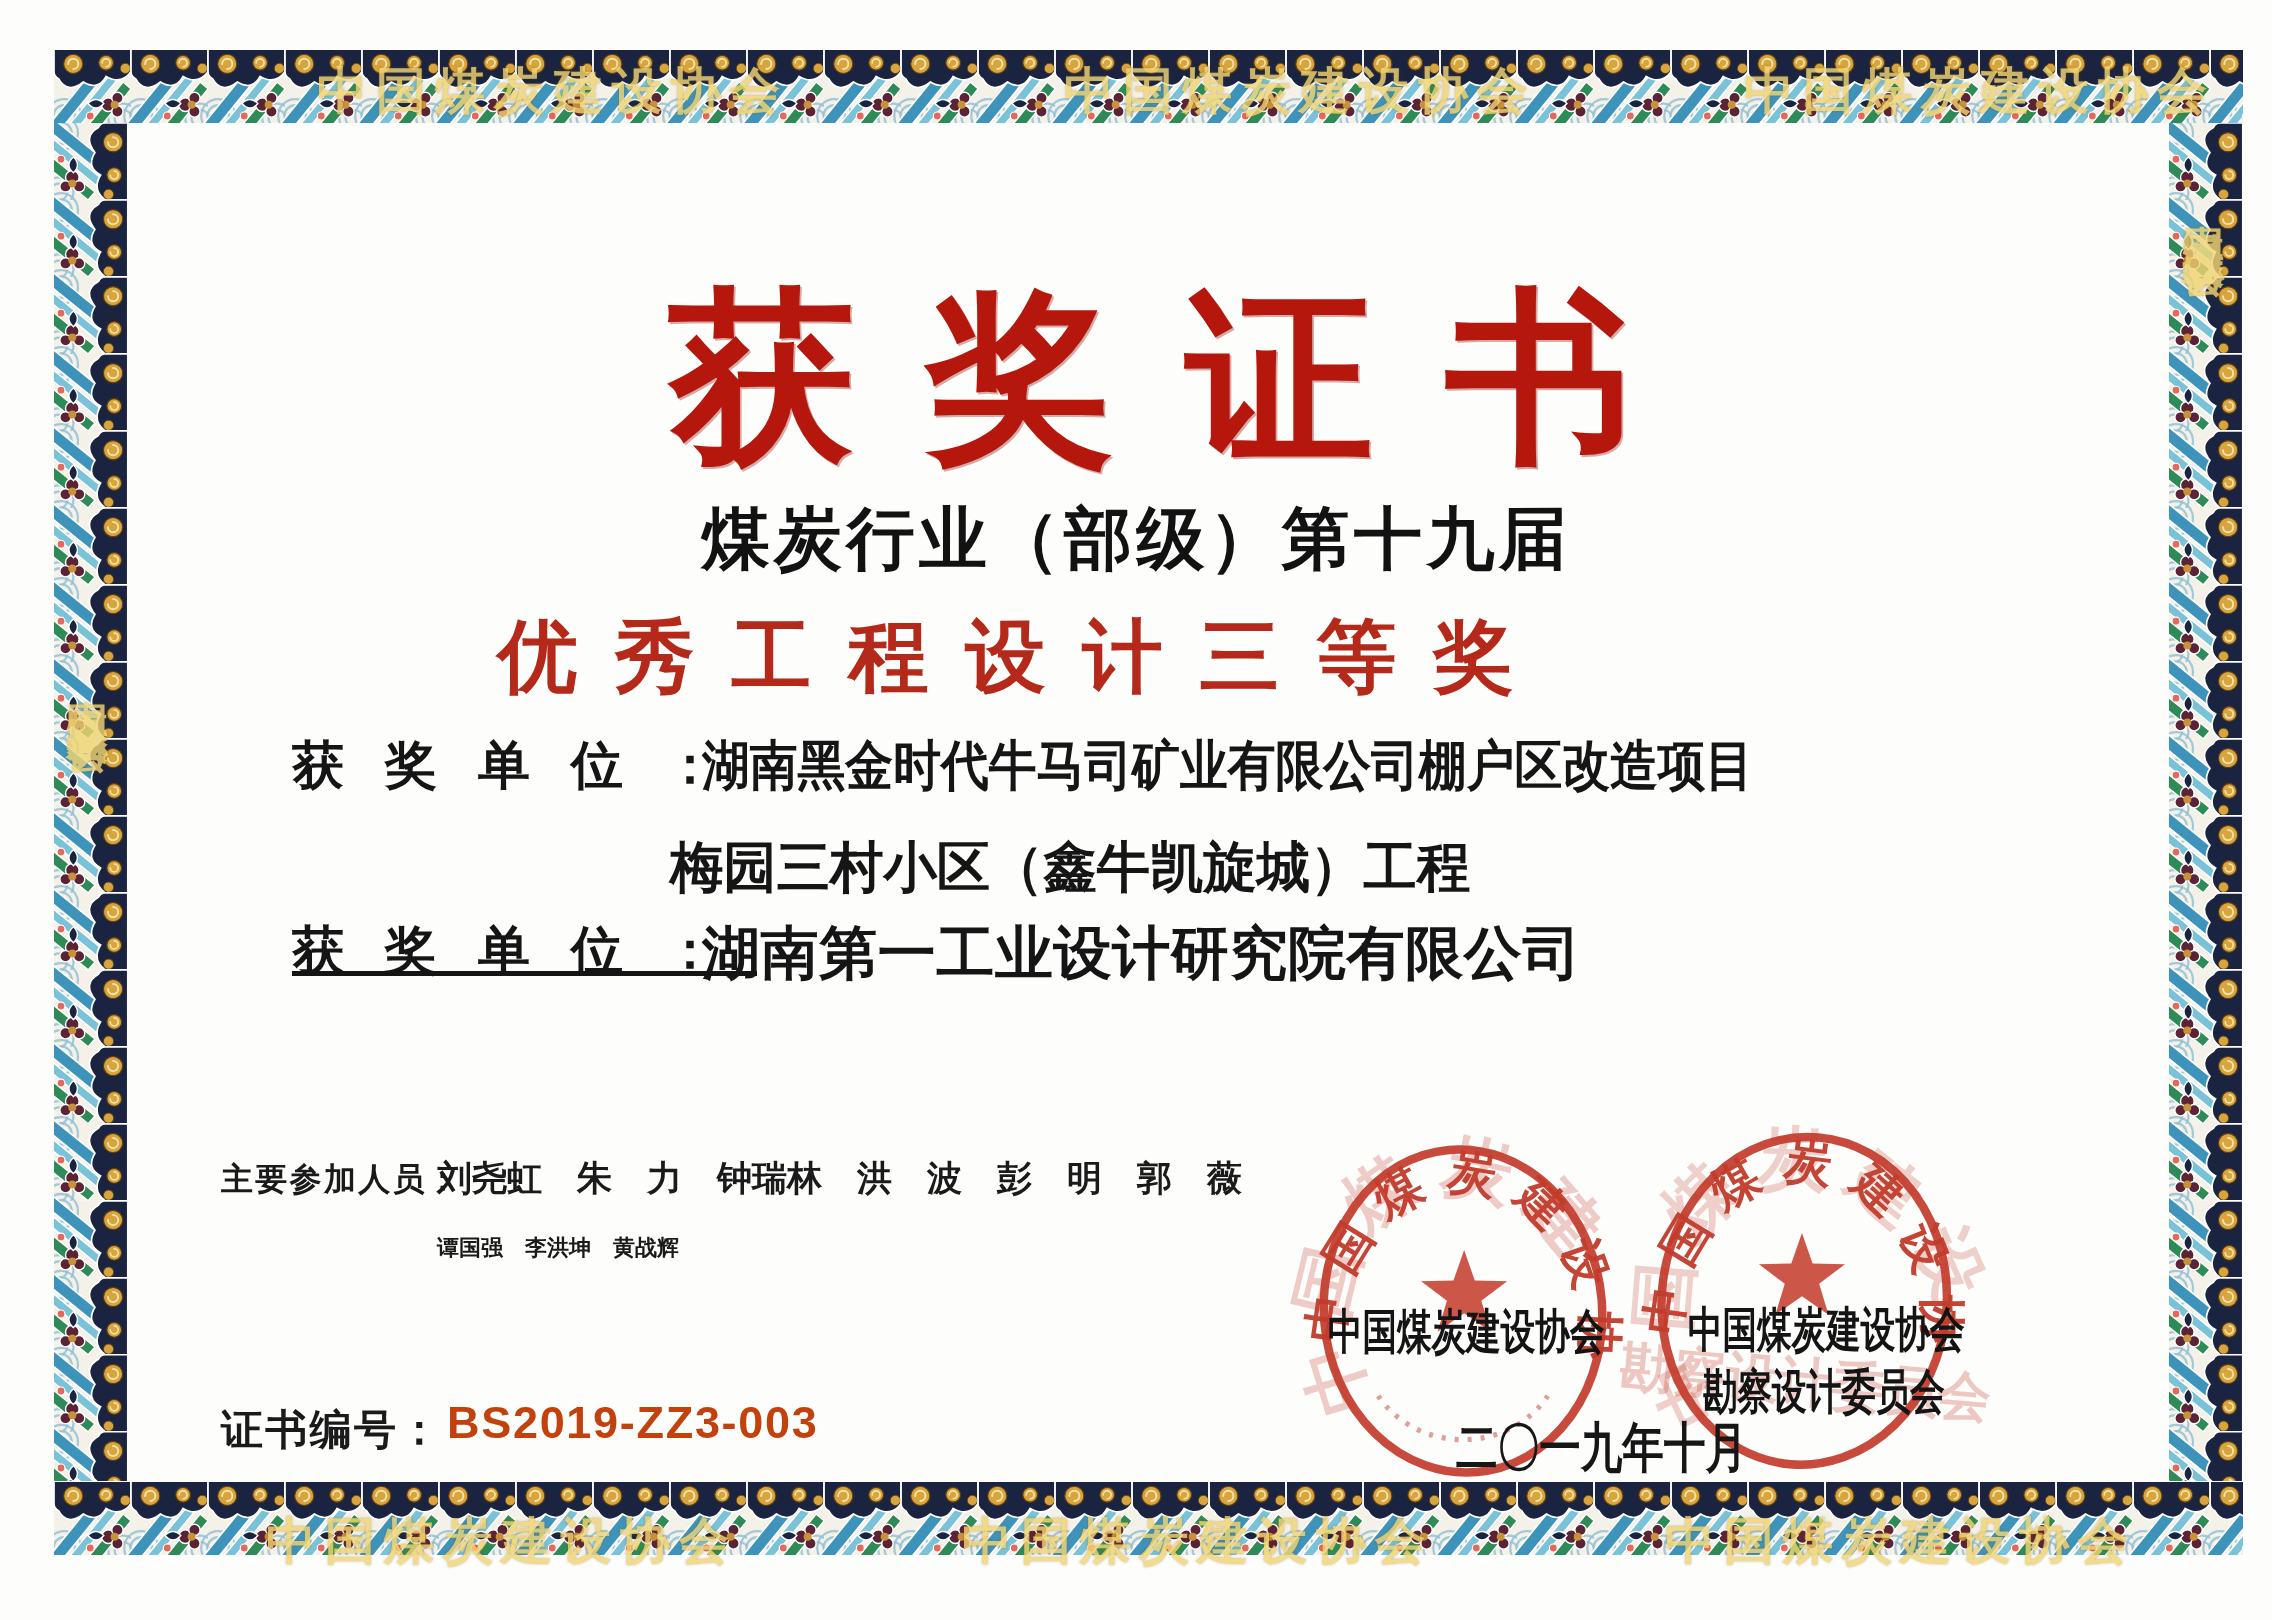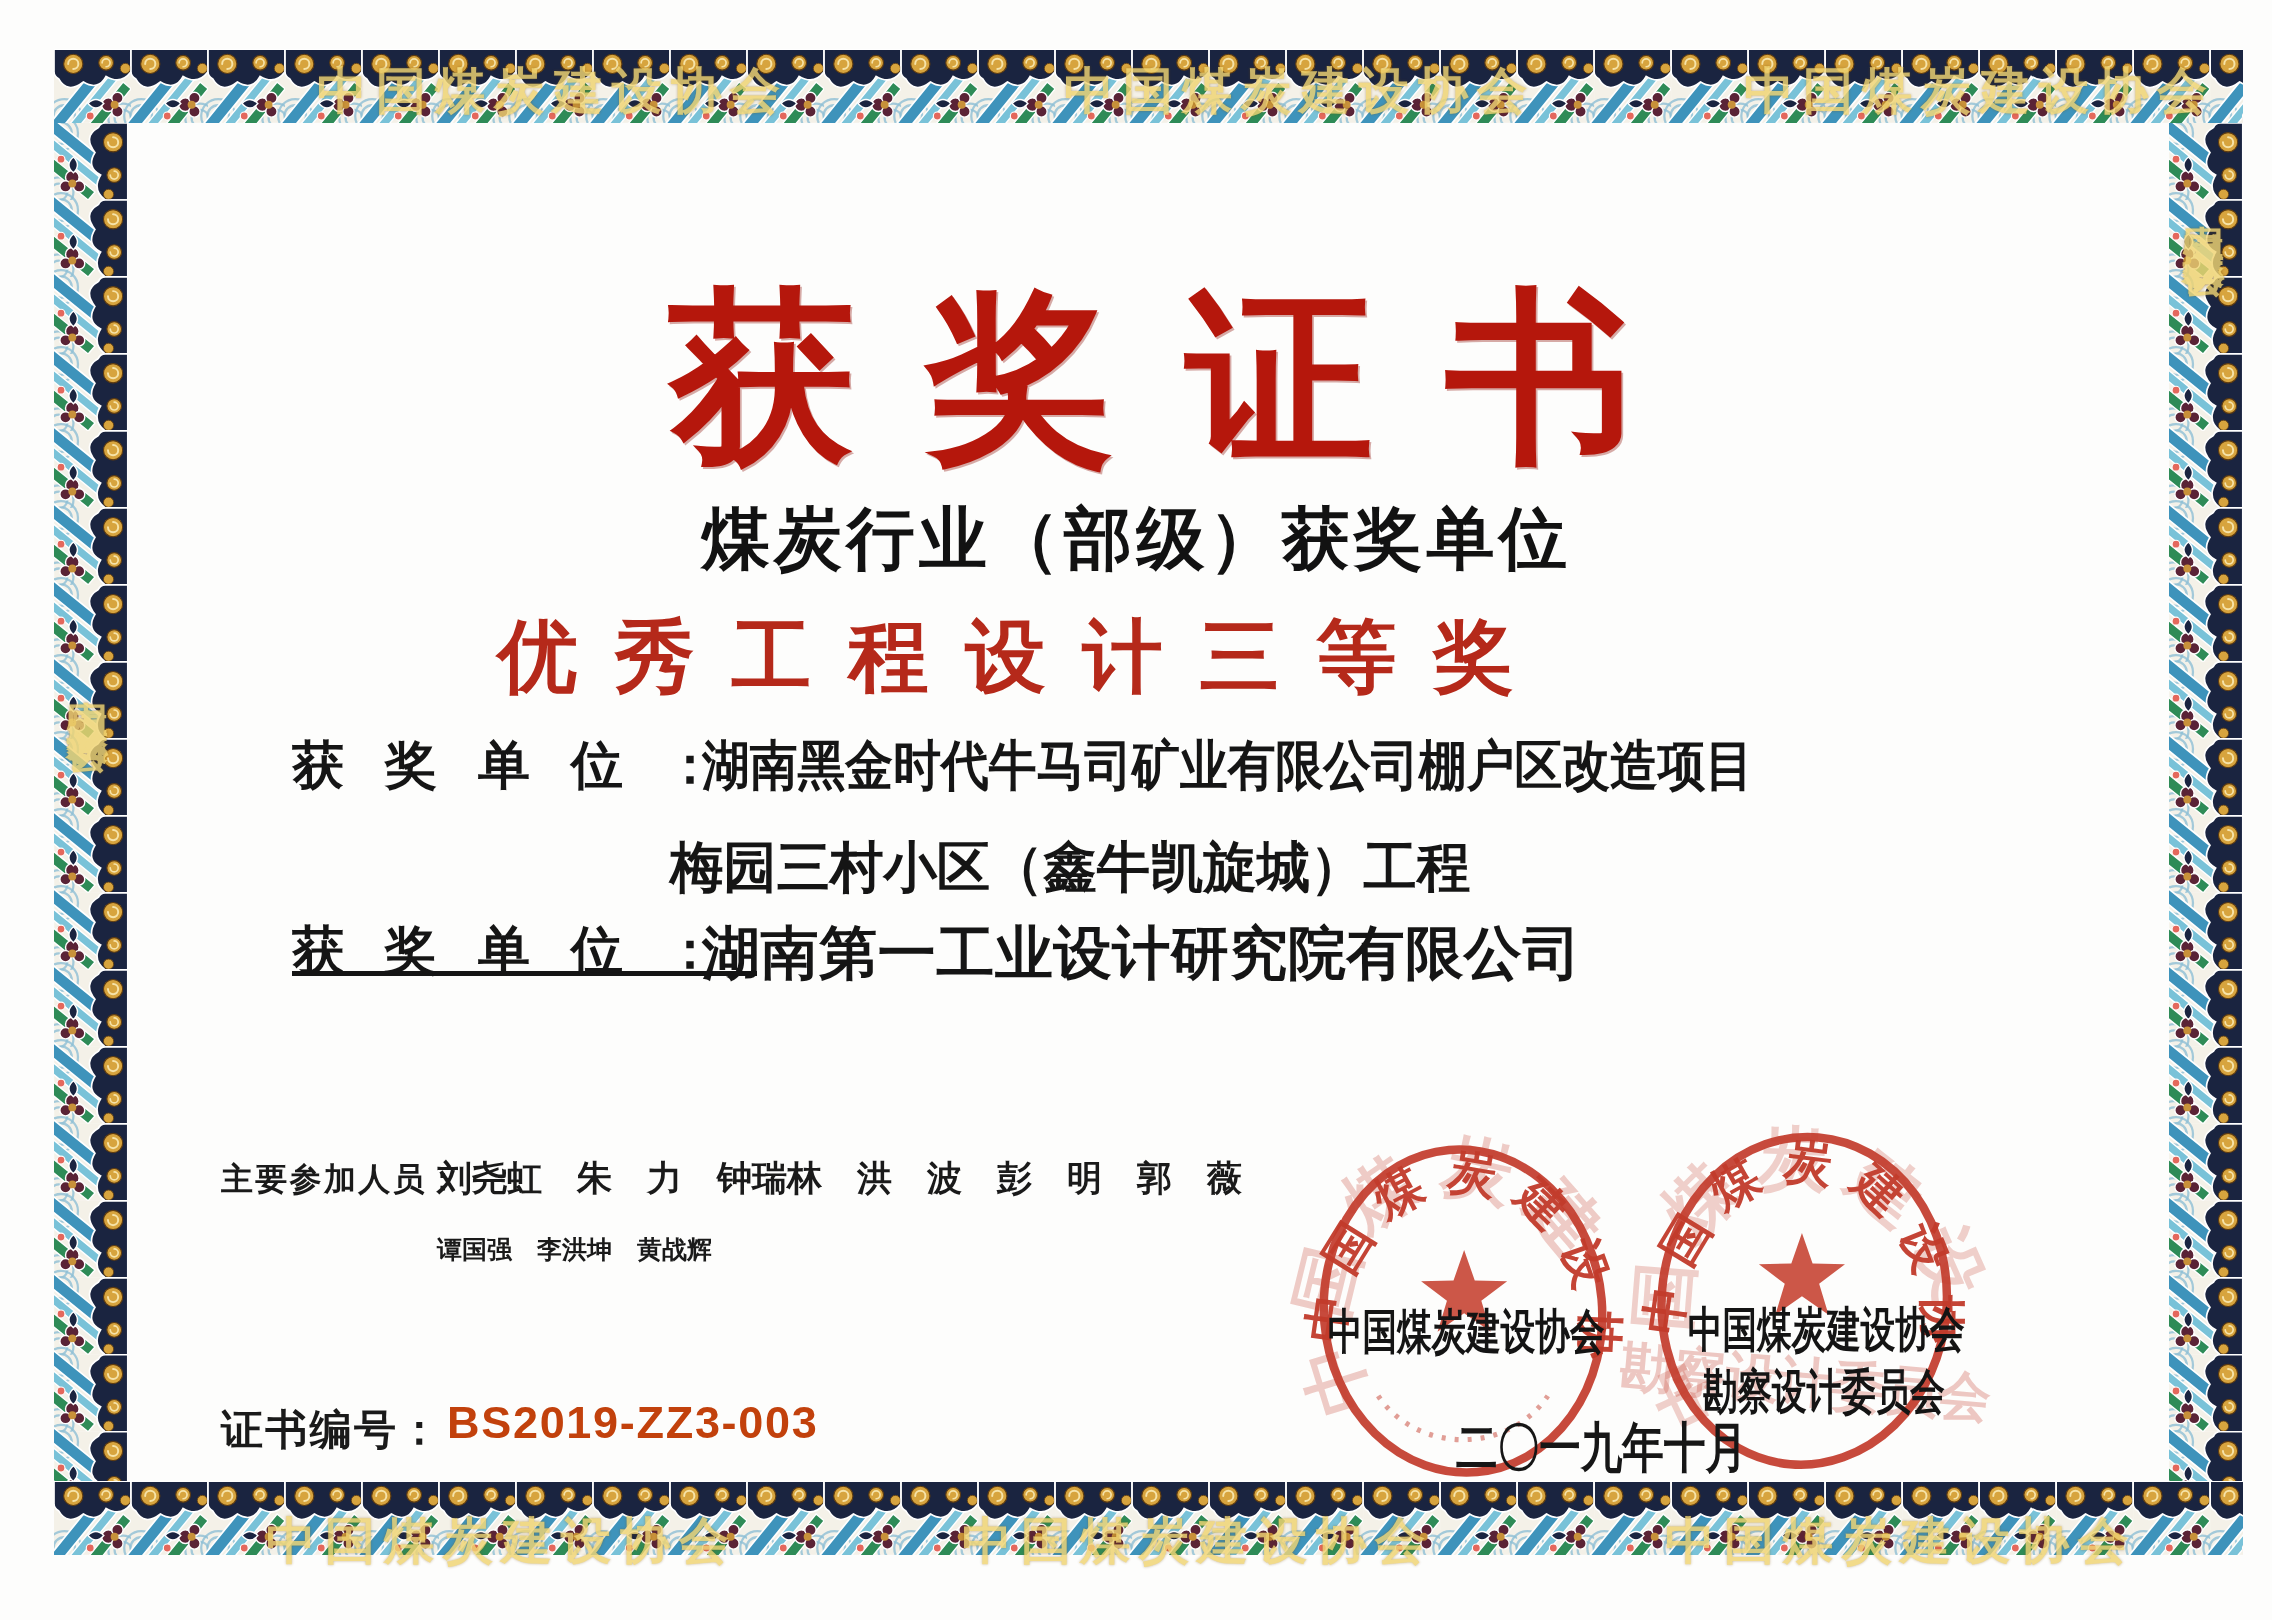--- a/index.html
+++ b/index.html
@@ -20,21 +20,21 @@
          letter-spacing:37px;color:#b5291a;z-index:4;}
   .fieldlabel{font-size:52px;font-weight:700;letter-spacing:41px;color:#151515;z-index:4;}
   .bodyline{font-size:54px;font-weight:700;color:#151515;z-index:4;transform-origin:left top;}
   .plabel{top:731px;left:292px;}
   .pline1{top:730px;left:702px;transform:scaleX(.885);}
   .pline2{top:831px;left:670px;font-size:55px;transform:scaleX(.97);}
   .wlabel{top:916px;left:292px;text-decoration:underline;}
   .wname{top:915px;left:702px;font-size:58px;letter-spacing:0.6px;}
   .partlabel{top:1158px;left:221px;font-size:32px;font-weight:700;letter-spacing:2.3px;z-index:4;}
   .partrow1{top:1155px;left:437px;font-size:35px;font-weight:700;z-index:4;}
-  .partrow2{top:1233px;left:437px;font-size:25px;font-weight:700;z-index:4;}
+  .partrow2{top:1233px;left:437px;font-size:22px;font-weight:700;z-index:4;}
   .cnlabel{top:1402px;left:221px;font-size:42px;font-weight:700;letter-spacing:2.3px;z-index:4;}
   .cnvalue{top:1397px;left:447px;font-size:45px;font-weight:700;letter-spacing:1.7px;
            font-family:"Liberation Sans","DejaVu Sans",sans-serif;color:#c2410c;z-index:4;}
   
   .orgtext{font-size:48px;font-weight:700;color:#141414;z-index:6;transform:scaleX(.72);
            transform-origin:left top;}
   .org1{top:1300px;left:1328px;}
   .org2a{top:1298px;left:1688px;}
   .org2b{top:1360px;left:1703px;}
   .issuedate{top:1412px;left:1456px;font-size:54px;font-weight:700;color:#161616;z-index:6;
@@ -184,21 +184,21 @@
   <span class="wm" style="left:317px;top:58px">中国煤炭建设协会</span>
   <span class="wm" style="left:1064px;top:58px">中国煤炭建设协会</span>
   <span class="wm" style="left:1744px;top:58px">中国煤炭建设协会</span>
   <span class="wm" style="left:266px;top:1508px">中国煤炭建设协会</span>
   <span class="wm" style="left:962px;top:1508px">中国煤炭建设协会</span>
   <span class="wm" style="left:1665px;top:1508px">中国煤炭建设协会</span>
   <span class="wm vert" style="left:61px;top:668px">中国煤炭建设协会</span>
   <span class="wm vert" style="left:2177px;top:192px">中国煤炭建设协会</span>
 
   <div class="abs title">获奖证书</div>
-  <div class="abs session">煤炭行业（部级）获奖单位</div>
+  <div class="abs session">煤炭行业（部级）第十九届</div>
   <div class="abs award">优秀工程设计三等奖</div>
 
   <div class="abs fieldlabel plabel">获奖单位：</div>
   <div class="abs bodyline pline1">湖南黑金时代牛马司矿业有限公司棚户区改造项目</div>
   <div class="abs bodyline pline2">梅园三村小区（鑫牛凯旋城）工程</div>
 
   <div class="abs fieldlabel wlabel">获奖单位：</div>
   <div class="abs bodyline wname">湖南第一工业设计研究院有限公司</div>
 
   <div class="abs partlabel">主要参加人员：</div>

